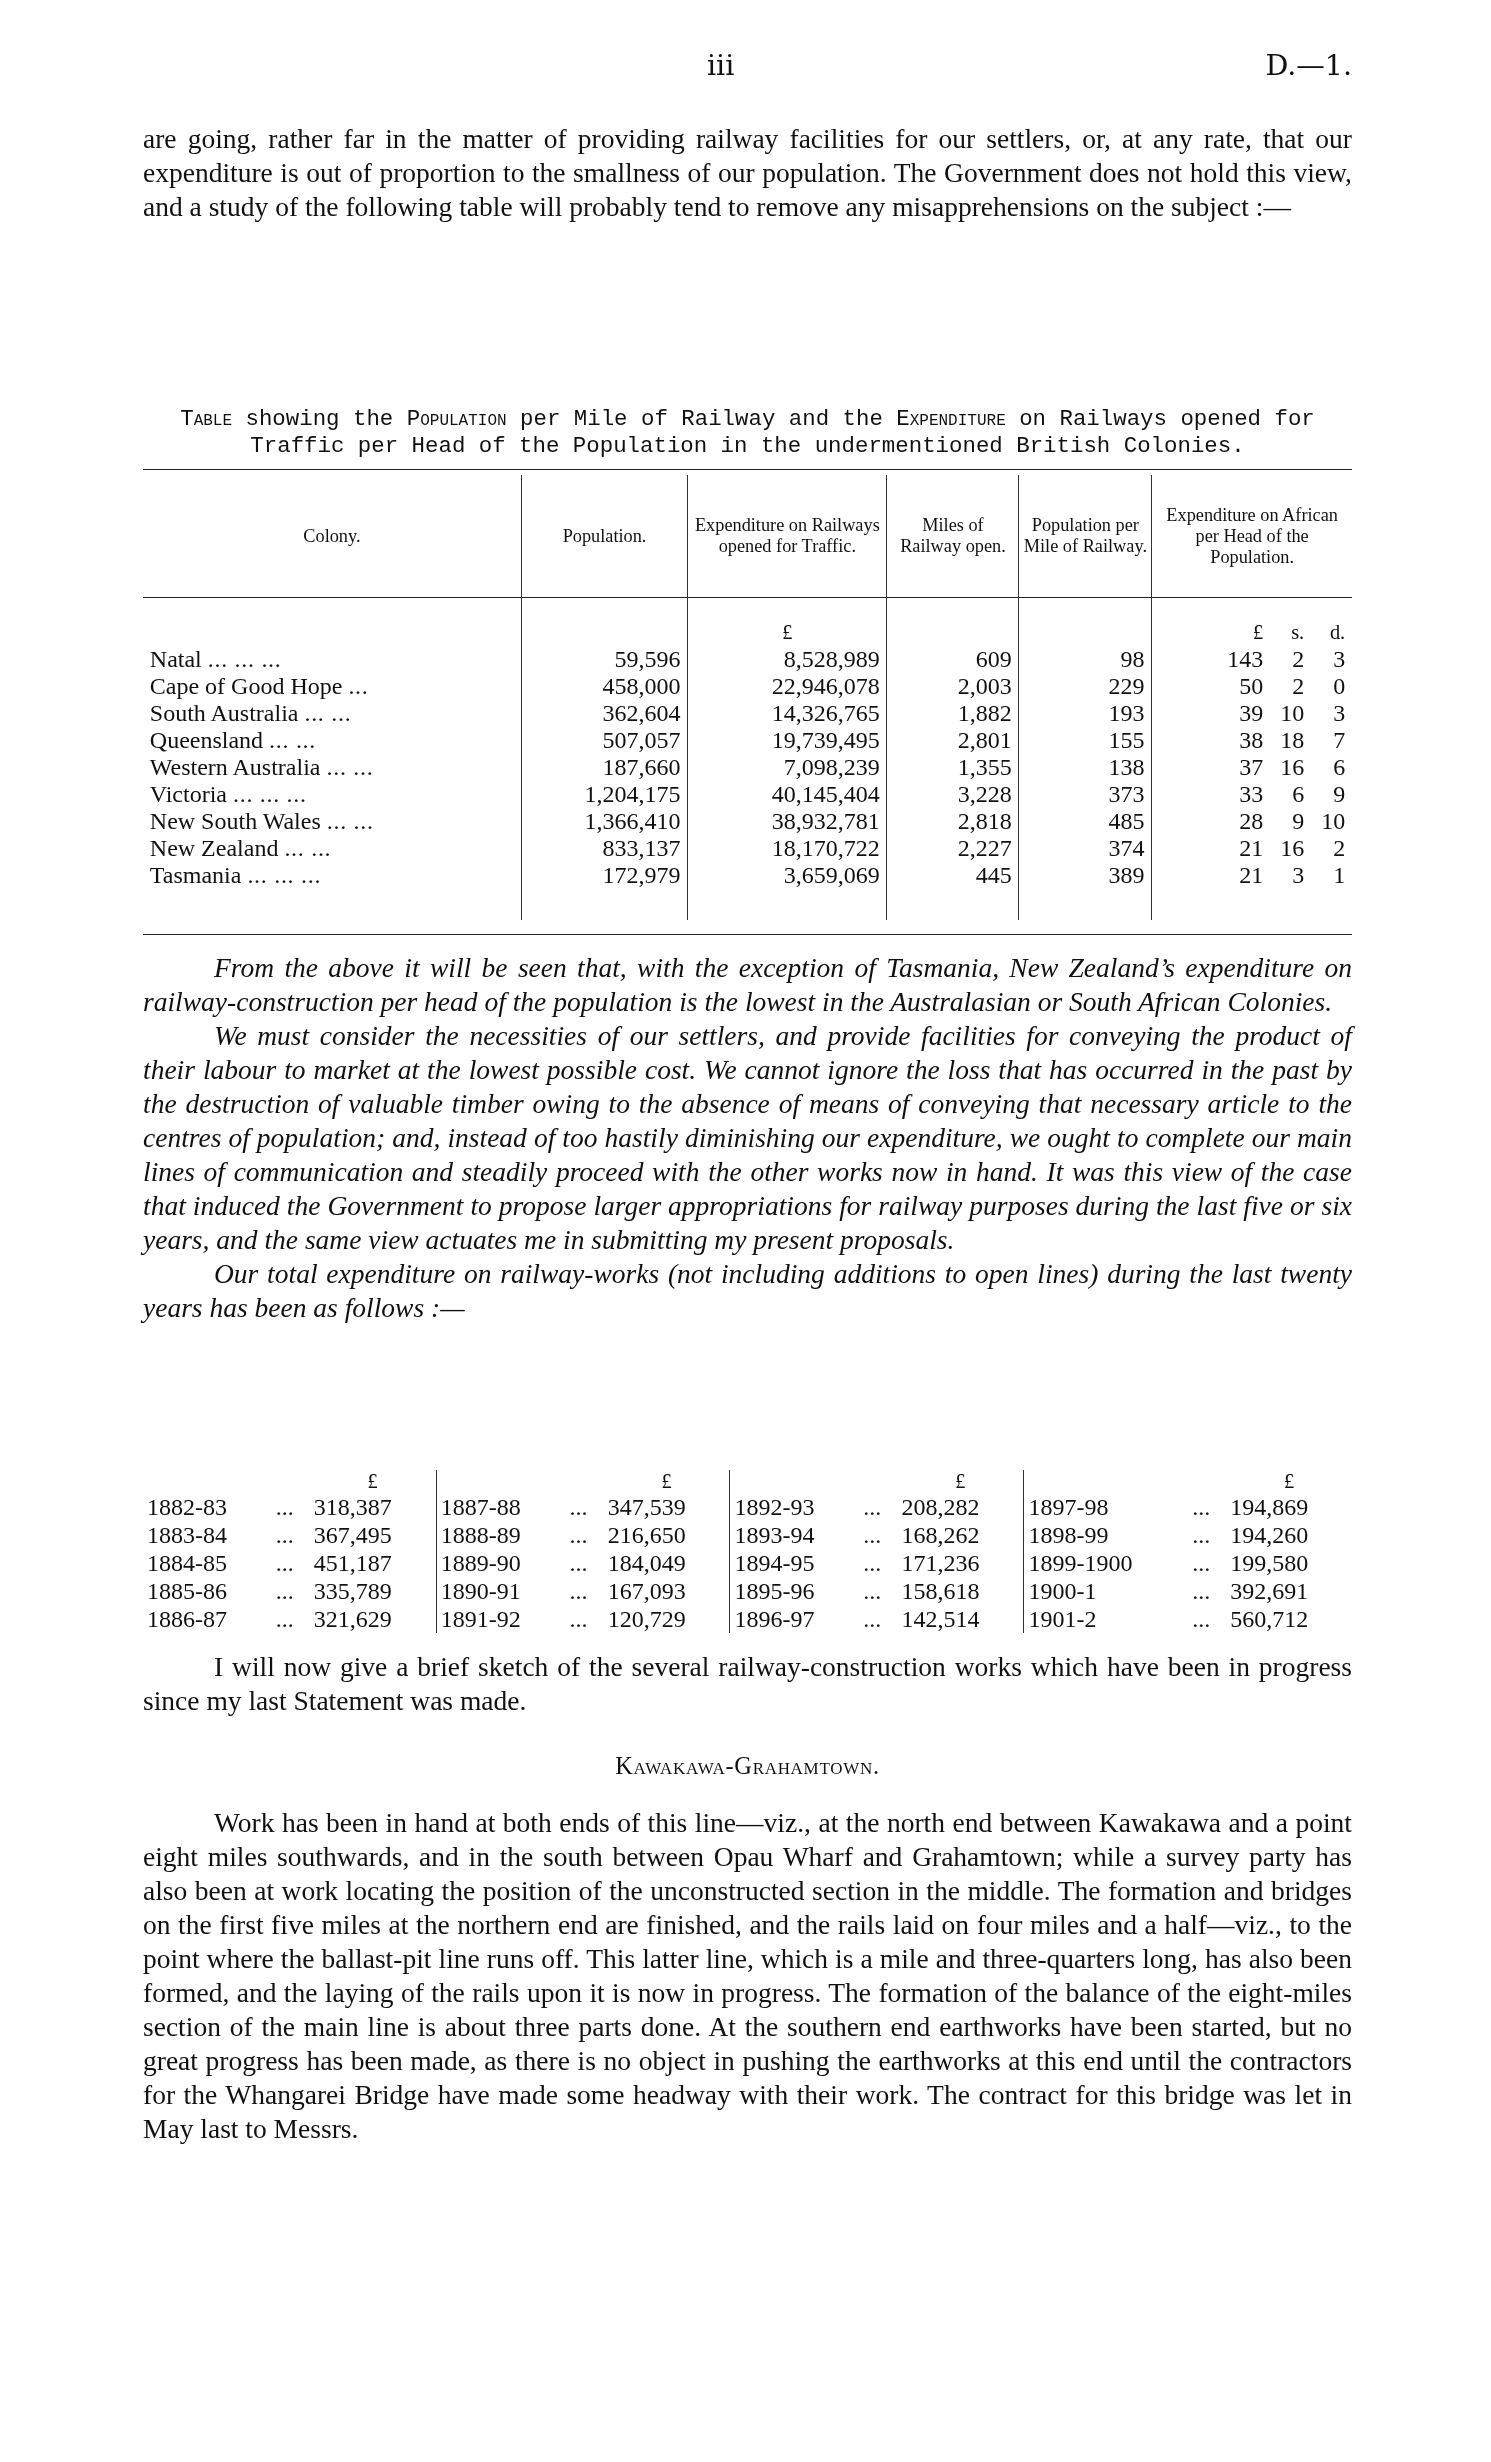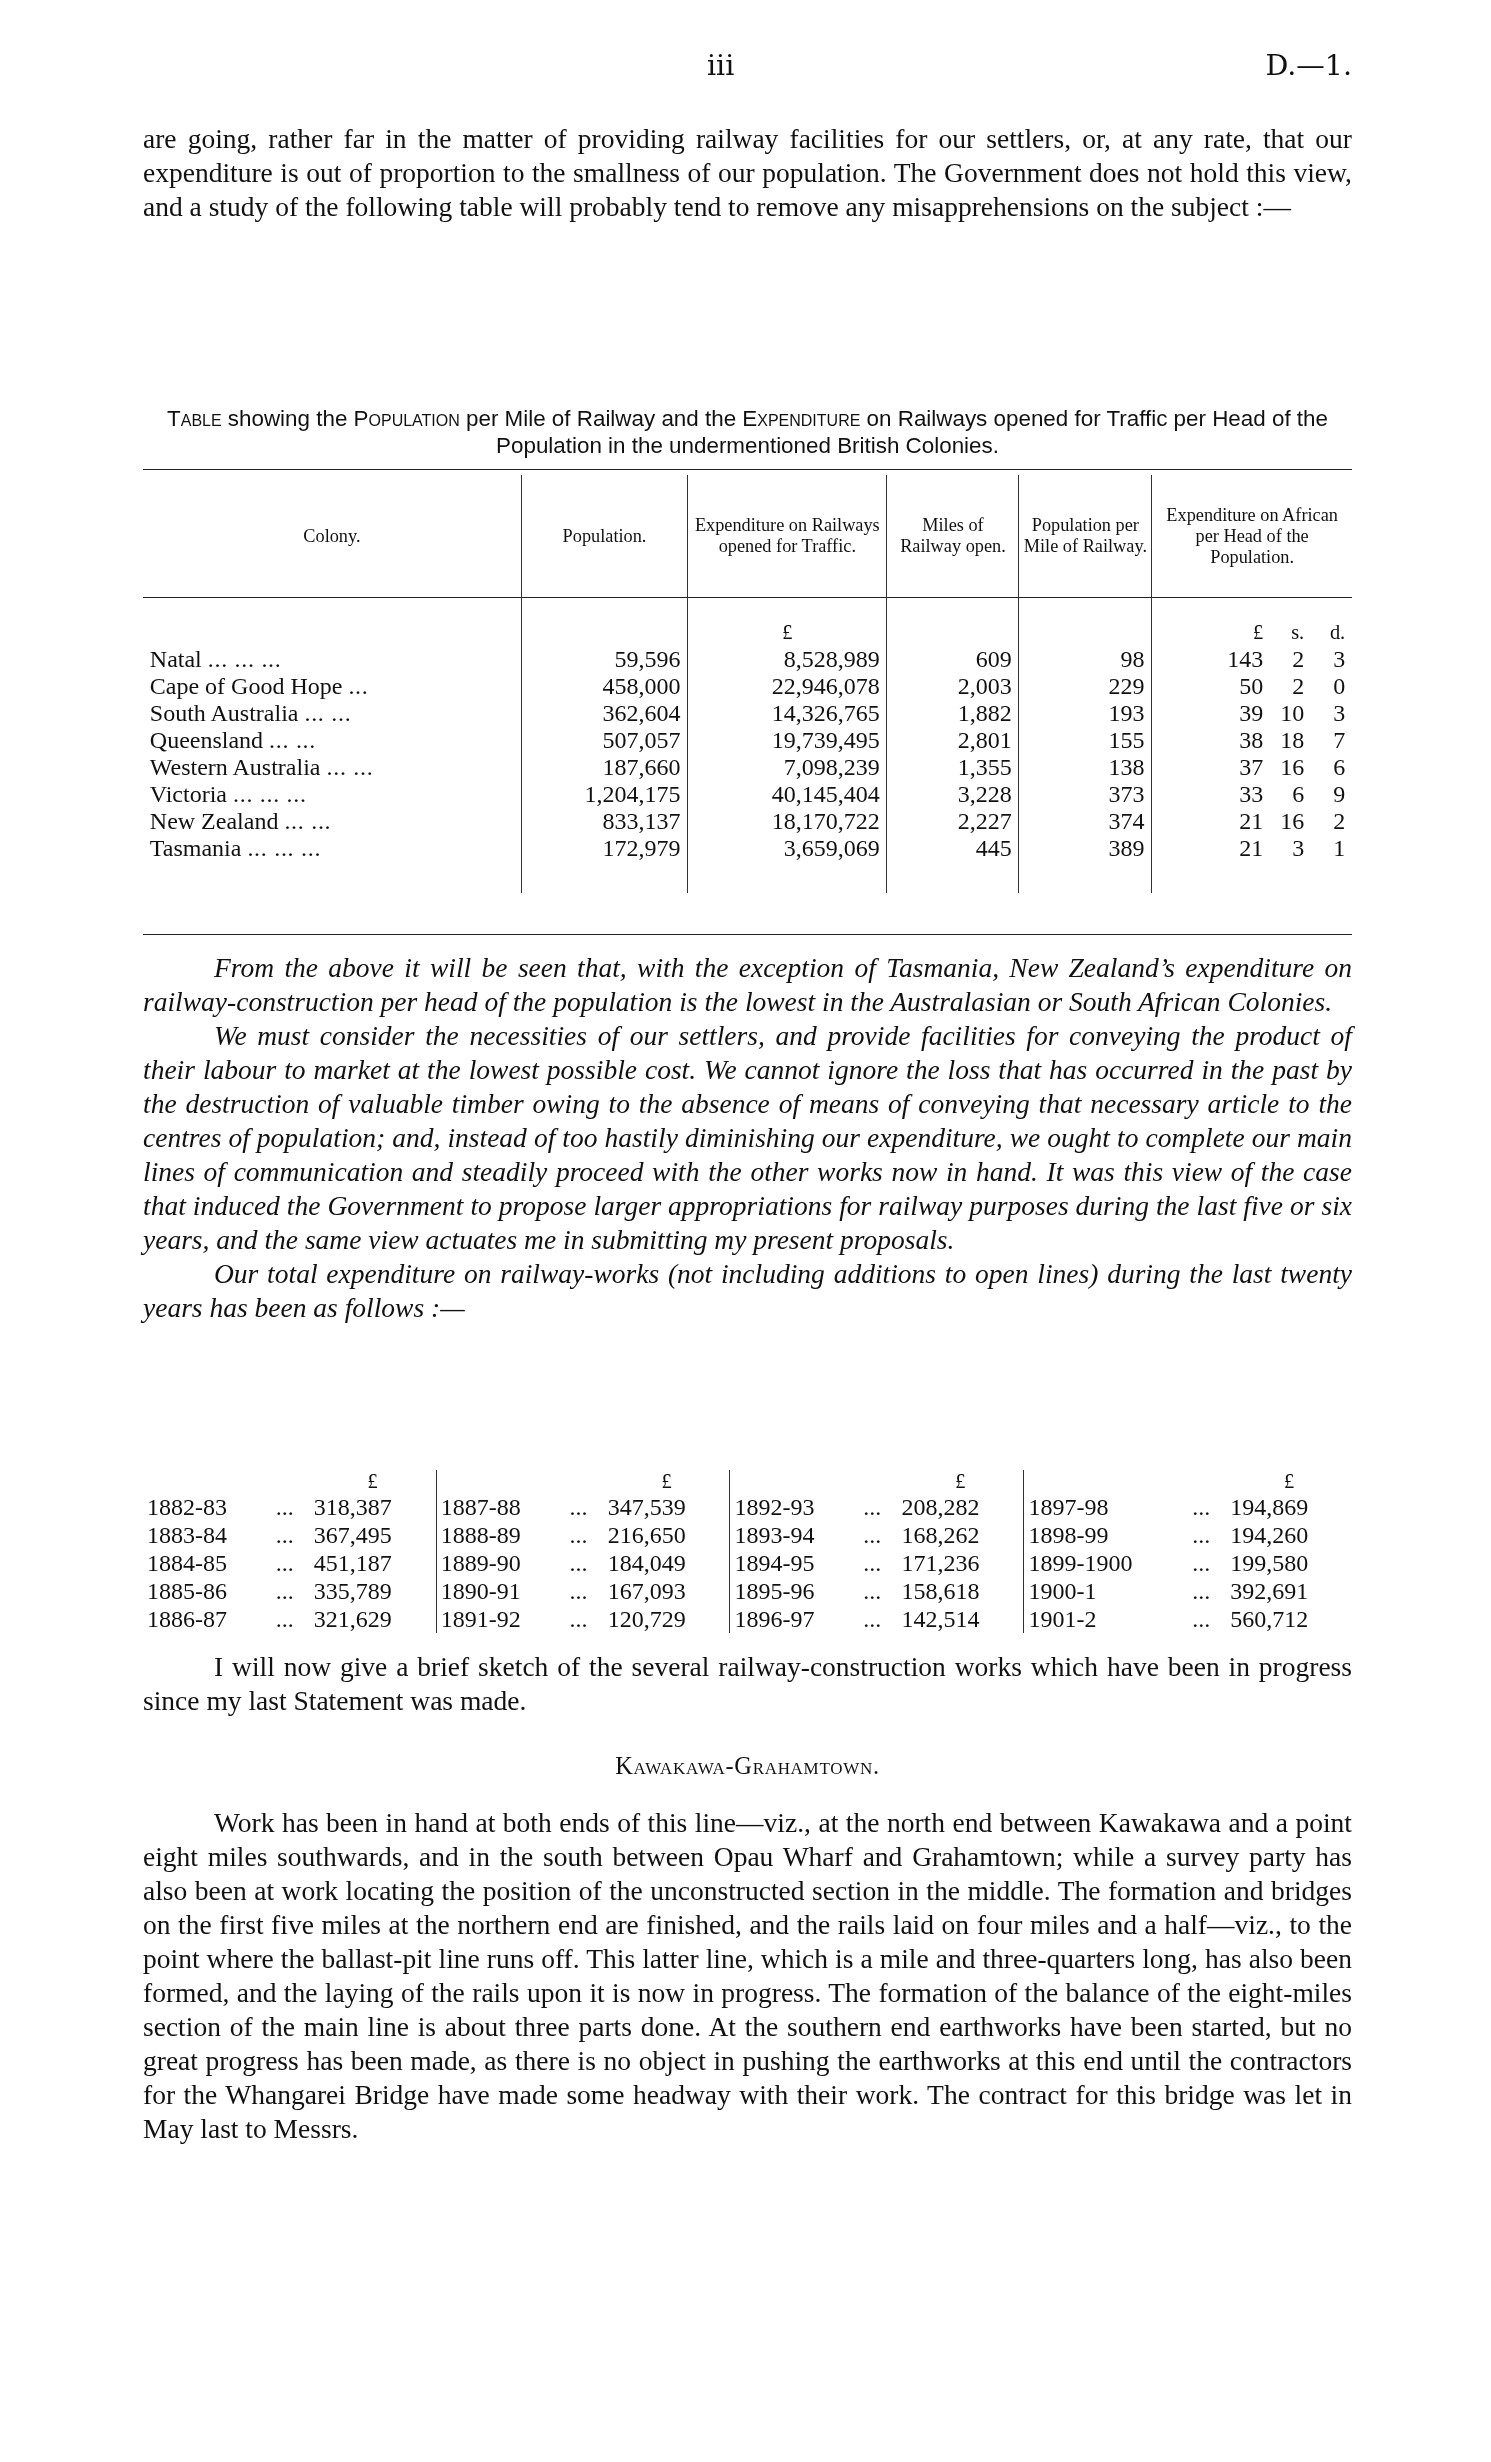--- a/index.html
+++ b/index.html
@@ -16,21 +16,21 @@
   .page-head .ref { position: absolute; right: 0; top: 0; }
   .body-text {
     position: absolute; left: 143px; width: 1209px;
     font-size: 27.5px; line-height: 34px; text-align: justify;
     font-family: "Liberation Serif", "DejaVu Serif", serif;
   }
   .body-text p { margin: 0; text-indent: 0; }
   .body-text p.ind { text-indent: 71px; }
   .caption {
     position: absolute; left: 143px; top: 406px; width: 1209px;
-    font-family: Liberation Sans, sans-serif; font-size: 22.4px; line-height: 26.5px;
+    font-family: Liberation Mono, monospace; font-size: 22.4px; line-height: 26.5px;
     text-align: center;
   }
   .sc { font-variant: small-caps; }
   .rule { position: absolute; left: 143px; width: 1209px; border-top: 1.4px solid #222; }
   table.colonies {
     position: absolute; left: 143px; top: 475px; width: 1209px;
     border-collapse: collapse; font-family: "Liberation Serif", serif;
   }
   table.colonies th {
     font-weight: normal; font-size: 18.3px; line-height: 21px;
@@ -153,20 +153,28 @@
       </tr>
       <tr>
         <td><span>Victoria</span> <span class="dots">...     ...     ...</span></td>
         <td class="vl num">1,204,175</td>
         <td class="vl num">40,145,404</td>
         <td class="vl num">3,228</td>
         <td class="vl num">373</td>
         <td class="vl num"><span class="lsd"><span class="l">33</span><span class="s">6</span><span class="d">9</span></span></td>
       </tr>
       <tr>
+        <td><span>New South Wales</span> <span class="dots">...     ...</span></td>
+        <td class="vl num">1,366,410</td>
+        <td class="vl num">38,932,781</td>
+        <td class="vl num">2,818</td>
+        <td class="vl num">485</td>
+        <td class="vl num"><span class="lsd"><span class="l">28</span><span class="s">9</span><span class="d">10</span></span></td>
+      </tr>
+      <tr>
         <td><span>New Zealand</span> <span class="dots">...     ...</span></td>
         <td class="vl num">833,137</td>
         <td class="vl num">18,170,722</td>
         <td class="vl num">2,227</td>
         <td class="vl num">374</td>
         <td class="vl num"><span class="lsd"><span class="l">21</span><span class="s">16</span><span class="d">2</span></span></td>
       </tr>
       <tr>
         <td><span>Tasmania</span> <span class="dots">...     ...     ...</span></td>
         <td class="vl num">172,979</td>

